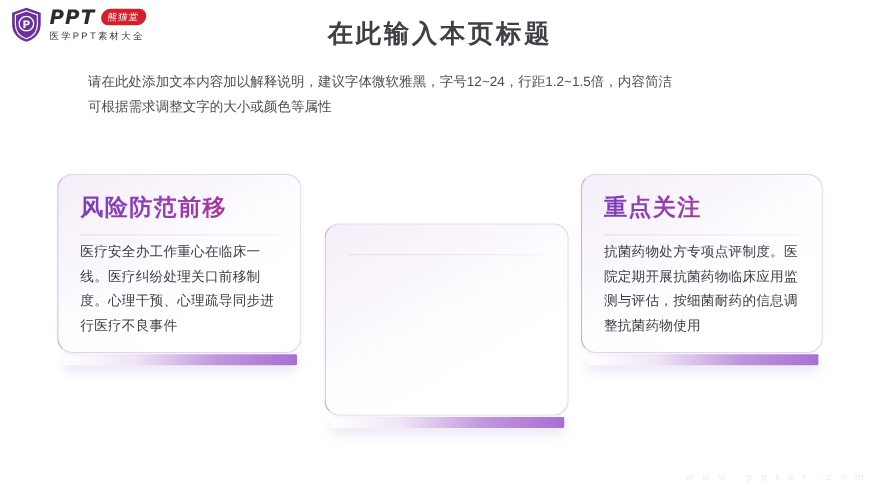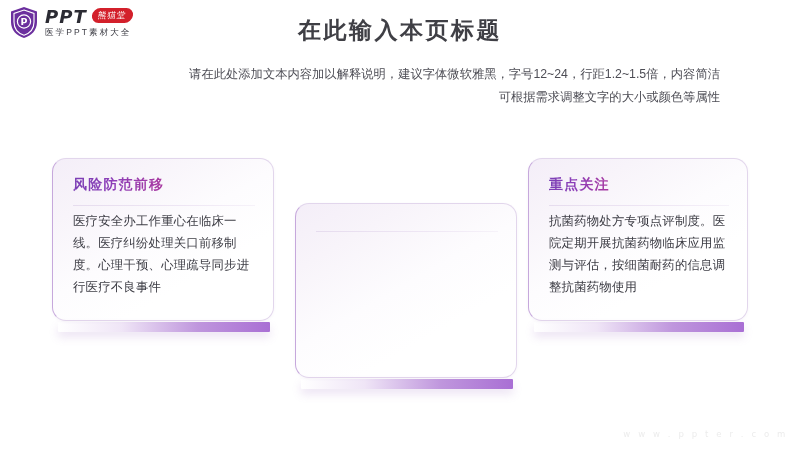--- a/index.html
+++ b/index.html
@@ -33,41 +33,40 @@
   }
 
   
   .title {
     position:absolute; left:0; top:17px; width:800px; text-align:center;
     font-size:23px; font-weight:bold; color:#3f3f45; letter-spacing:2.5px;
     line-height:1.2;
   }
   .subtitle {
     position:absolute; left:50%; transform:translateX(-50%); top:63px;
-    width:640px; text-align:right;
+    width:640px; text-align:left;
     font-size:12.3px; color:#4d4d55; line-height:1.85;
   }
 
   
   .card {
     position:absolute;
     background:linear-gradient(150deg,#f4eef8 0%,#f8f4fa 22%,#fdfcfe 48%,#ffffff 70%);
     border:1px solid #e2d6ec;
     border-left:1.4px solid #c6a8dc;
     border-radius:14px;
     box-shadow:0 1px 3px rgba(120,80,160,0.06);
   }
   .card-inner { padding:16px 18px 10px 20px; }
   .card-title {
-    font-size:14px; font-weight:bold; letter-spacing:1.2px; line-height:1.3;
+    font-size:21px; font-weight:bold; letter-spacing:1.2px; line-height:1.3;
     background:linear-gradient(90deg,#7b3fb5 0%,#8e3fb8 45%,#a8379f 100%);
     -webkit-background-clip:text; background-clip:text;
     -webkit-text-fill-color:transparent; color:#8e3fb8;
     display:inline-block;
-    font-family:Liberation Mono, monospace;
   }
   .card-divider {
     margin-top:11px; height:1px; width:100%;
     background:linear-gradient(90deg,#e6dcee 0%,#eee6f4 60%,#f6f2f9 100%);
   }
   .card-body {
     margin-top:4px;
     font-size:12.4px; color:#3c3c44; line-height:1.78; letter-spacing:0.2px;
   }
   .card-bar {

